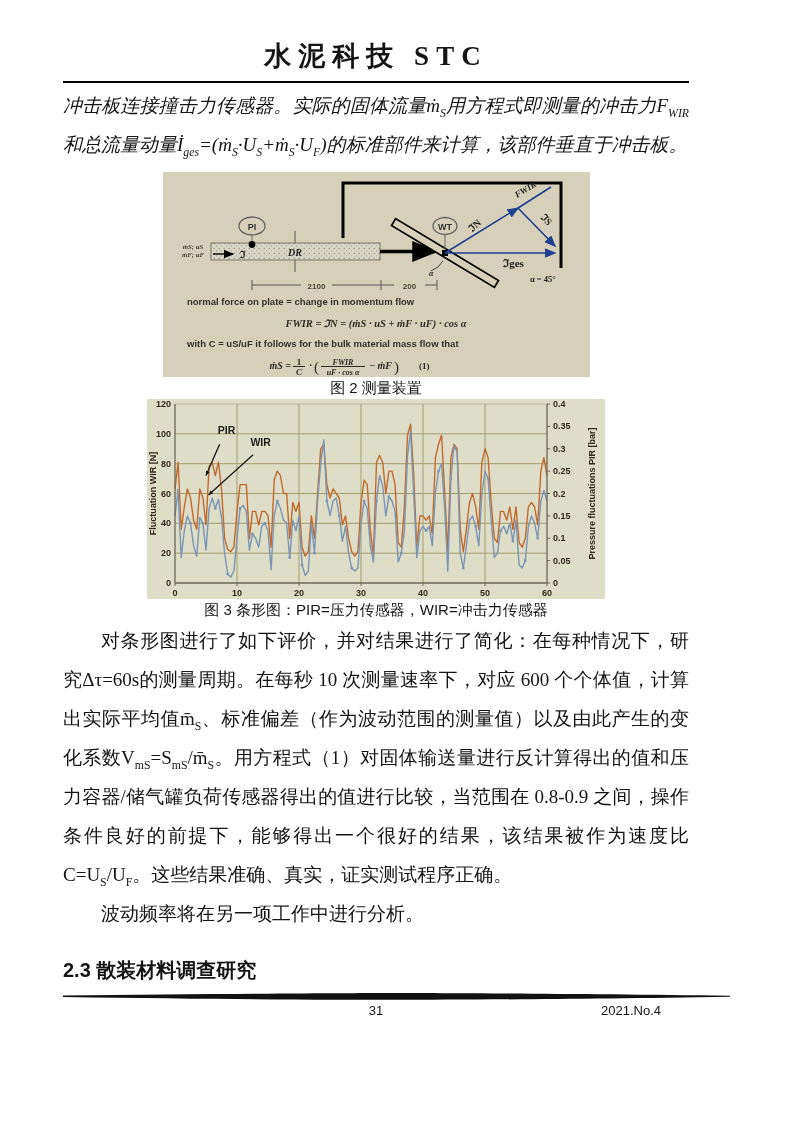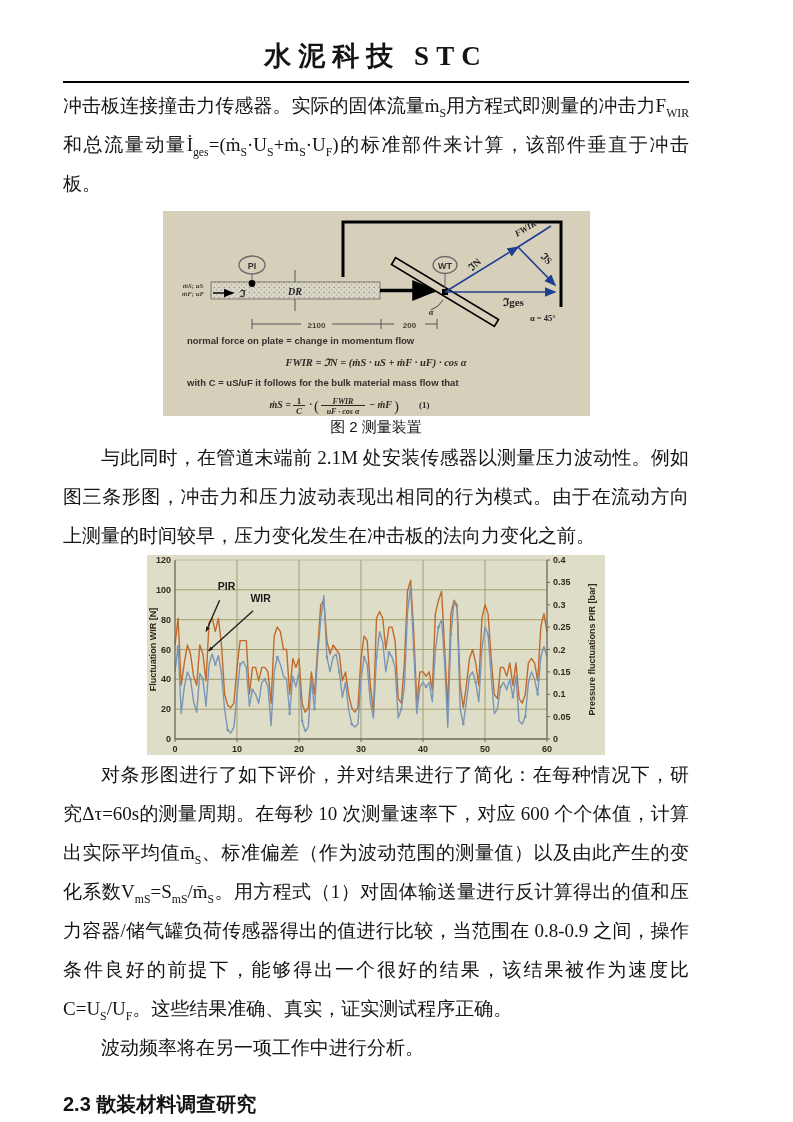--- a/index.html
+++ b/index.html
@@ -3,21 +3,21 @@
 <meta charset="utf-8">
 <style>
   html,body { margin:0; padding:0; background:#ffffff; }
   body { width:793px; height:1122px; font-family:"Liberation Serif", serif; color:#141414; }
   .page { position:relative; width:752px; height:1122px; overflow:hidden; }
   .content { margin:0 63px; }
   .jtitle { text-align:center; font-size:27px; font-weight:bold; letter-spacing:7px; padding-top:38px; font-family:"Liberation Serif", serif; }
   .hrule { border-top:2.2px solid #000; margin-top:7px; }
   p.body { font-size:19px; line-height:39px; text-align:justify; margin:0; }
   p.body.ind { text-indent:2em; }
-  p.p1 { margin-top:3px; }
+  p.p1 { margin-top:3px;font-style:italic; }
   sub { font-size:0.62em; line-height:0; }
   .fig2 { width:427px; height:205px; margin:8px auto 0; background:#d6d0bb; }
   .fig3 { width:458px; height:200px; margin:0 auto; background:#deddc8; }
   .caption { text-align:center; font-family:"Liberation Sans", sans-serif; font-weight:normal; font-size:15px; line-height:20px; margin:1px 0 1px; }
   .heading { font-family:"Liberation Sans", sans-serif; font-weight:bold; font-size:20px; margin:24px 0 0; }
   .frule { display:block; margin-top:9px; }
   .frow { position:relative; font-family:"Liberation Sans", sans-serif; font-size:13px; margin-top:3px; height:20px; }
   .pageno { text-align:center; }
   .issue { position:absolute; right:28px; top:0; }
   svg text { font-family:"Liberation Sans", sans-serif; }
@@ -120,21 +120,20 @@
           <line x1="158" y1="194.5" x2="202" y2="194.5" stroke="#2b2a26" stroke-width="1"></line>
           <text class="ser" x="180" y="203" font-size="8" font-weight="bold" font-style="italic" text-anchor="middle" fill="#2b2a26">uF · cos α</text>
           <text class="ser" x="206" y="197" font-size="10" font-weight="bold" font-style="italic" fill="#2b2a26">− ṁF</text>
           <text class="ser" x="231" y="200" font-size="15" fill="#2b2a26">)</text>
           <text class="ser" x="256" y="197" font-size="9" font-weight="bold" fill="#2b2a26">(1)</text>
         </g>
       </svg>
     </div>
     <div class="caption">图 2 测量装置</div>
 
-    <p class="body ind">与此同时，在管道末端前 2.1M 处安装传感器以测量压力波动性。例如图三条形图，冲击力和压力波动表现出相同的行为模式。由于在流动方向上测量的时间较早，压力变化发生在冲击板的法向力变化之前。</p>
 
     <div class="fig3" id="chart"><svg width="458" height="200" viewBox="0 0 458 200">
           <rect width="458" height="200" fill="#deddc8"></rect>
           <line x1="90.0" y1="5" x2="90.0" y2="184" stroke="#a39e6d" stroke-width="1"></line>
           <line x1="152.0" y1="5" x2="152.0" y2="184" stroke="#a39e6d" stroke-width="1"></line>
           <line x1="214.0" y1="5" x2="214.0" y2="184" stroke="#a39e6d" stroke-width="1"></line>
           <line x1="276.0" y1="5" x2="276.0" y2="184" stroke="#a39e6d" stroke-width="1"></line>
           <line x1="338.0" y1="5" x2="338.0" y2="184" stroke="#a39e6d" stroke-width="1"></line>
           <line x1="28" y1="154.2" x2="400" y2="154.2" stroke="#a39e6d" stroke-width="1"></line>
           <line x1="28" y1="124.3" x2="400" y2="124.3" stroke="#a39e6d" stroke-width="1"></line>
@@ -218,20 +217,21 @@
           <text x="400.0" y="197" font-size="9" font-weight="bold" text-anchor="middle" fill="#33291c">60</text>
           <text transform="translate(9,94.5) rotate(-90)" font-size="9" font-weight="bold" text-anchor="middle" fill="#33291c">Fluctuation WIR [N]</text>
           <text transform="translate(448,94.5) rotate(-90)" font-size="9" font-weight="bold" text-anchor="middle" fill="#33291c">Pressure fluctuations PIR [bar]</text>
           <line x1="72.6" y1="45.3" x2="59.0" y2="76.6" stroke="#1b1b1b" stroke-width="1.3"></line>
           <polygon points="59,76.60000000000001 59.0,71.6 62.7,73.2" fill="#1b1b1b"></polygon>
           <text x="79.5" y="34.8" font-size="10.5" font-weight="bold" text-anchor="middle" fill="#1b1b1b">PIR</text>
           <line x1="106.1" y1="55.7" x2="61.5" y2="96.0" stroke="#1b1b1b" stroke-width="1.3"></line>
           <polygon points="61.480000000000004,95.99166666666667 63.5,91.4 66.2,94.4" fill="#1b1b1b"></polygon>
           <text x="113.6" y="46.8" font-size="10.5" font-weight="bold" text-anchor="middle" fill="#1b1b1b">WIR</text>
         </svg></div>
+    <div class="caption">图 3 条形图：PIR=压力传感器，WIR=冲击力传感器</div>
 
     <p class="body ind">对条形图进行了如下评价，并对结果进行了简化：在每种情况下，研究Δτ=60s的测量周期。在每秒 10 次测量速率下，对应 600 个个体值，计算出实际平均值m̄<sub>S</sub>、标准偏差（作为波动范围的测量值）以及由此产生的变化系数V<sub>mS</sub>=S<sub>mS</sub>/m̄<sub>S</sub>。用方程式（1）对固体输送量进行反计算得出的值和压力容器/储气罐负荷传感器得出的值进行比较，当范围在 0.8-0.9 之间，操作条件良好的前提下，能够得出一个很好的结果，该结果被作为速度比C=U<sub>S</sub>/U<sub>F</sub>。这些结果准确、真实，证实测试程序正确。</p>
     <p class="body ind">波动频率将在另一项工作中进行分析。</p>
 
     <div class="heading">2.3 散装材料调查研究</div>
 
     <svg class="frule" width="667" height="7" viewBox="0 0 667 7">
       <path d="M0,2.6 C150,0.8 300,0 333,0 C380,0 520,0.9 667,2.7 L667,3.8 C520,6.2 400,6.8 333,6.8 C260,6.8 150,6.1 0,3.9 Z" fill="#111"></path>
     </svg>
     <div class="frow">

